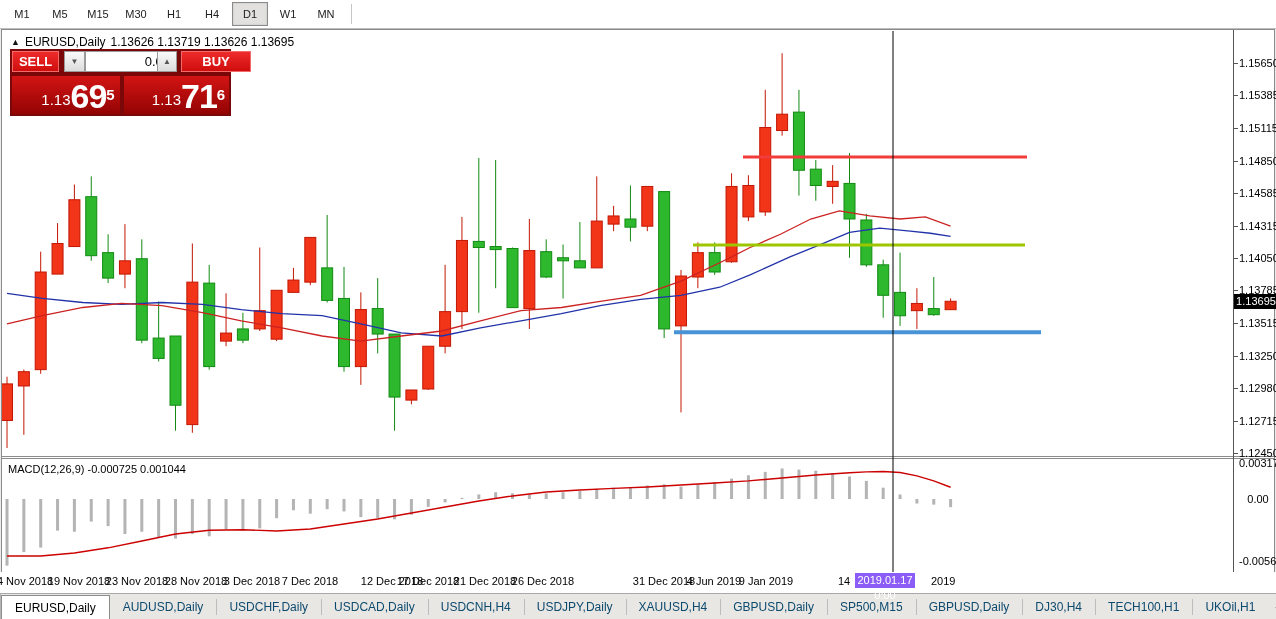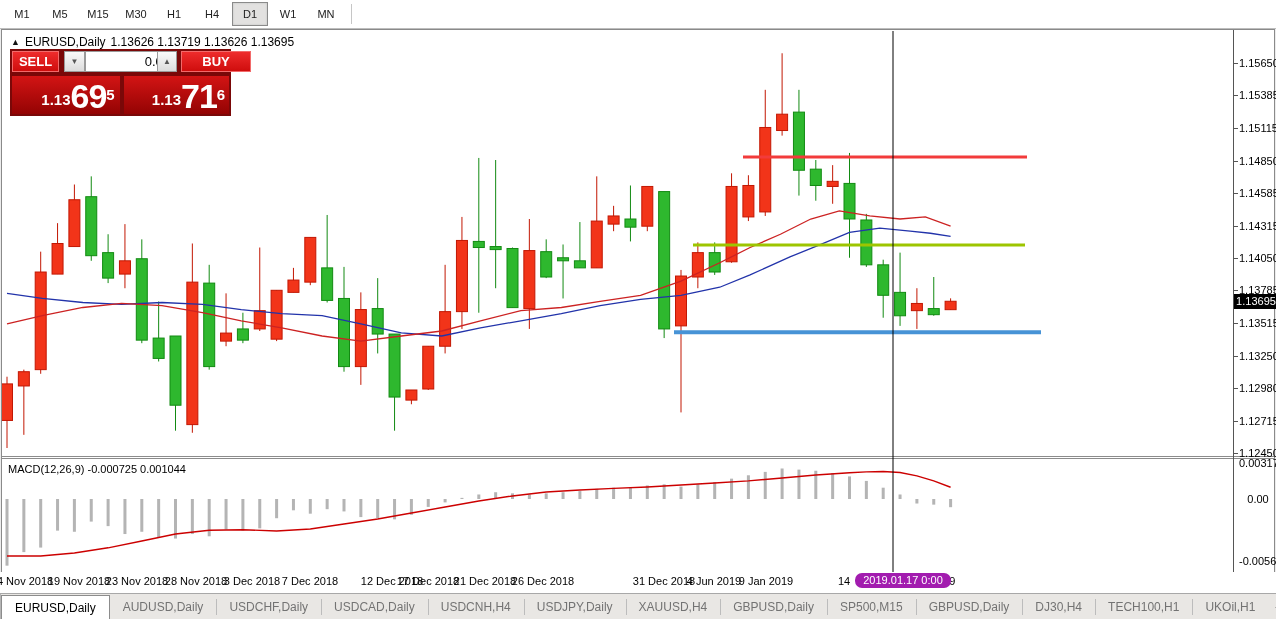--- a/index.html
+++ b/index.html
@@ -39,33 +39,33 @@
   #vol-down{left:54px;}
   #vol-up{left:147px;width:20px;}
   #vol-box{position:absolute;left:75px;top:2px;width:92px;height:21px;box-sizing:border-box;background:#fff;
            border:1px solid #9a9a9a;font-size:13px;color:#000;text-align:right;padding-right:6px;
            font-family:"Liberation Sans",sans-serif;}
   .price-panel{position:absolute;top:27px;height:38px;background:linear-gradient(#d31414,#930303);
                color:#fff;display:flex;align-items:flex-end;justify-content:center;padding-bottom:3px;
                box-sizing:border-box;cursor:pointer;}
   #sell-panel{left:2px;width:108px;}
   #buy-panel{left:114px;width:105px;}
-  .pp-small{font-size:15px;font-weight:bold;line-height:22px;margin-left:24px;}
+  .pp-small{font-size:15px;font-weight:normal;line-height:22px;margin-left:24px;}
   .pp-big{font-size:34px;font-weight:bold;line-height:30px;letter-spacing:-1px;}
   .pp-sup{font-size:15px;font-weight:bold;line-height:38px;align-self:flex-start;}
   
   #date-strip{position:absolute;left:0;top:572px;width:1276px;height:21px;background:#ffffff;}
   .date-label{position:absolute;top:3px;font-size:11px;color:#000;white-space:nowrap;transform:translateX(-50%);}
   .date-part{position:absolute;top:3px;font-size:11px;color:#000;white-space:nowrap;}
   #date-tag{position:absolute;top:1px;height:15px;line-height:15px;font-size:11px;text-align:center;z-index:3;}
   
   #tabbar{position:absolute;left:0;top:593px;width:1276px;height:26px;background:#e9e7e4;
           border-top:1px solid #a8a8a8;display:flex;align-items:stretch;}
   #tab-gutter{width:12px;background:#dcdad7;border-right:1px solid #b5b5b5;}
-  .tab{display:flex;align-items:center;padding:0 13px;font-size:12px;color:#737373;position:relative;cursor:pointer;}
+  .tab{display:flex;align-items:center;padding:0 13px;font-size:12px;color:#0c4a6e;position:relative;cursor:pointer;}
   .tab + .tab::before{content:"";position:absolute;left:0;top:5px;bottom:5px;width:1px;background:#bcbcbc;}
   .tab.active{background:#ffffff;color:#000;border-left:1px solid #8c8c8c;border-right:1px solid #8c8c8c;
               border-top:1px solid #8c8c8c;margin-top:1px;}
   .tab.active + .tab::before{display:none;}
   .tab-scroll{display:flex;align-items:center;padding:0 5px;font-size:9px;color:#333;cursor:pointer;}
 </style>
 </head>
 <body>
 
 <div id="app">
@@ -321,21 +321,21 @@
       <div class="pr-tick" style="top: 390.703px;"></div>
       <div class="pr-label" style="top: 384.703px;">1.12715</div>
       <div class="pr-tick" style="top: 423px;"></div>
       <div class="pr-label" style="top: 417px;">1.12450</div>
       <div class="macd-axis-label" style="top: 427px;">0.003177</div>
       <div class="macd-axis-label" style="top: 463px; text-align: center;">0.00</div>
       <div class="macd-axis-label" style="top: 525px;">-0.005667</div>
     </div>
 
   <div id="date-strip">
-    <div id="date-tag" style="left: 855px; width: 96px; background: #a21caf; color: rgb(255, 255, 255); border-radius: 7px;">2019.01.17 0:00</div>
+    <div id="date-tag" style="left: 855px; width: 60px; background: #8b5cf6; color: rgb(255, 255, 255);">2019.01.17 0:00</div>
   <div class="date-label" style="left: 22px;">14 Nov 2018</div>
       <div class="date-label" style="left: 79px;">19 Nov 2018</div>
       <div class="date-label" style="left: 137px;">23 Nov 2018</div>
       <div class="date-label" style="left: 196px;">28 Nov 2018</div>
       <div class="date-label" style="left: 252px;">3 Dec 2018</div>
       <div class="date-label" style="left: 310px; text-align: right;">7 Dec 2018</div>
       <div class="date-label" style="left: 388px; padding-left: 8px;">12 Dec 2018</div>
       <div class="date-label" style="left: 428px;">17 Dec 2018</div>
       <div class="date-label" style="left: 485px;">21 Dec 2018</div>
       <div class="date-label" style="left: 543px;">26 Dec 2018</div>

